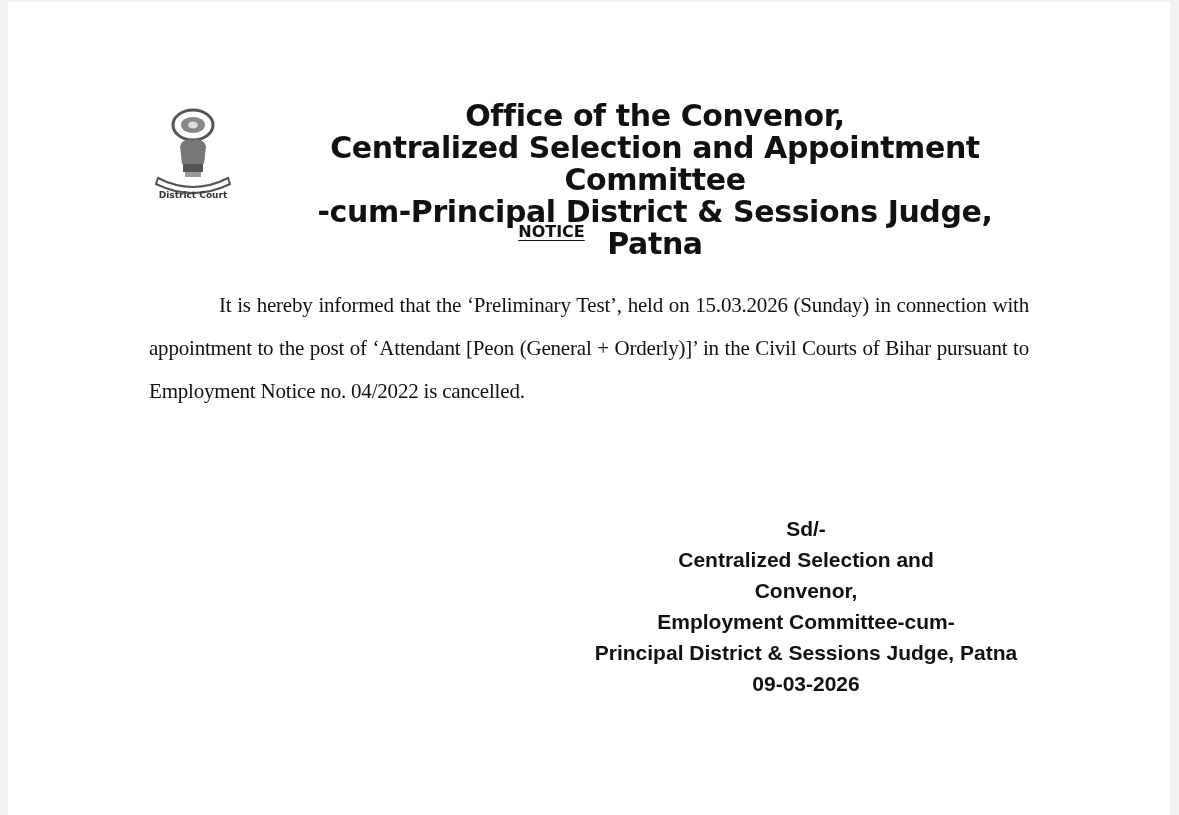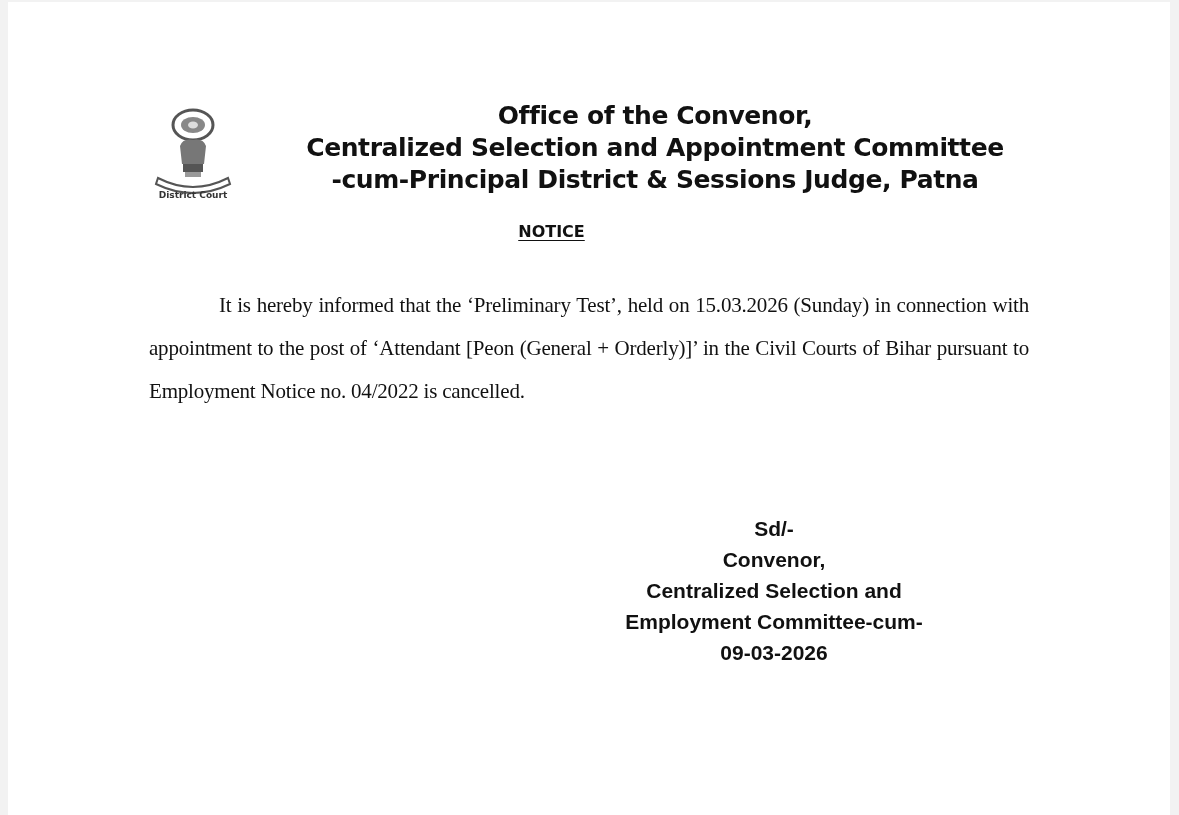--- a/index.html
+++ b/index.html
@@ -20,21 +20,21 @@
       left: 150px; top: 104px;
       width: 86px; height: 96px;
     }
     .header {
       position: absolute;
       left: 270px; top: 100px;
       width: 770px;
       text-align: center;
       font-family: "DejaVu Sans", sans-serif;
       font-weight: bold;
-      font-size: 25px;
+      font-size: 30px;
       line-height: 32px;
       color: #111;
       letter-spacing: -0.4px;
     }
     .header .u { text-underline-offset: 3px; }
     .notice-title {
       position: absolute;
       left: 0; width: 1103px;
       top: 222px;
       text-align: center;
@@ -52,21 +52,21 @@
       font-family: Liberation Serif, serif;
       font-size: 21px;
       line-height: 43px;
       color: #111;
       text-align: justify;
       text-indent: 70px;
       letter-spacing: -0.2px;
     }
     .signature {
       position: absolute;
-      left: 544px; top: 513px;
+      left: 576px; top: 513px;
       width: 460px;
       text-align: center;
       font-family: "Liberation Sans", sans-serif;
       font-weight: bold;
       font-size: 21px;
       line-height: 31px;
       color: #111;
     }
     .signature div { white-space: nowrap; }
   </style>
@@ -96,17 +96,18 @@
   <div>Centralized Selection and Appointment Committee</div>
   <div class="u">-cum-Principal District &amp; Sessions Judge, Patna</div>
 </div>
 
 <div class="notice-title">NOTICE</div>
 
 <div class="body-text">It is hereby informed that the ‘Preliminary Test’, held on 15.03.2026 (Sunday) in connection with appointment to the post of ‘Attendant [Peon (General + Orderly)]’ in the Civil Courts of Bihar pursuant to Employment Notice no. 04/2022 is cancelled.</div>
 
 <div class="signature">
   <div>Sd/-</div>
+  <div>Centralized Selection and</div>
   <div>Convenor,</div>
-  <div>Centralized Selection and</div>
   <div>Employment Committee-cum-</div>
+  <div>Principal District &amp; Sessions Judge, Patna</div>
   <div>09-03-2026</div>
 </div>
 
 </body></html>

